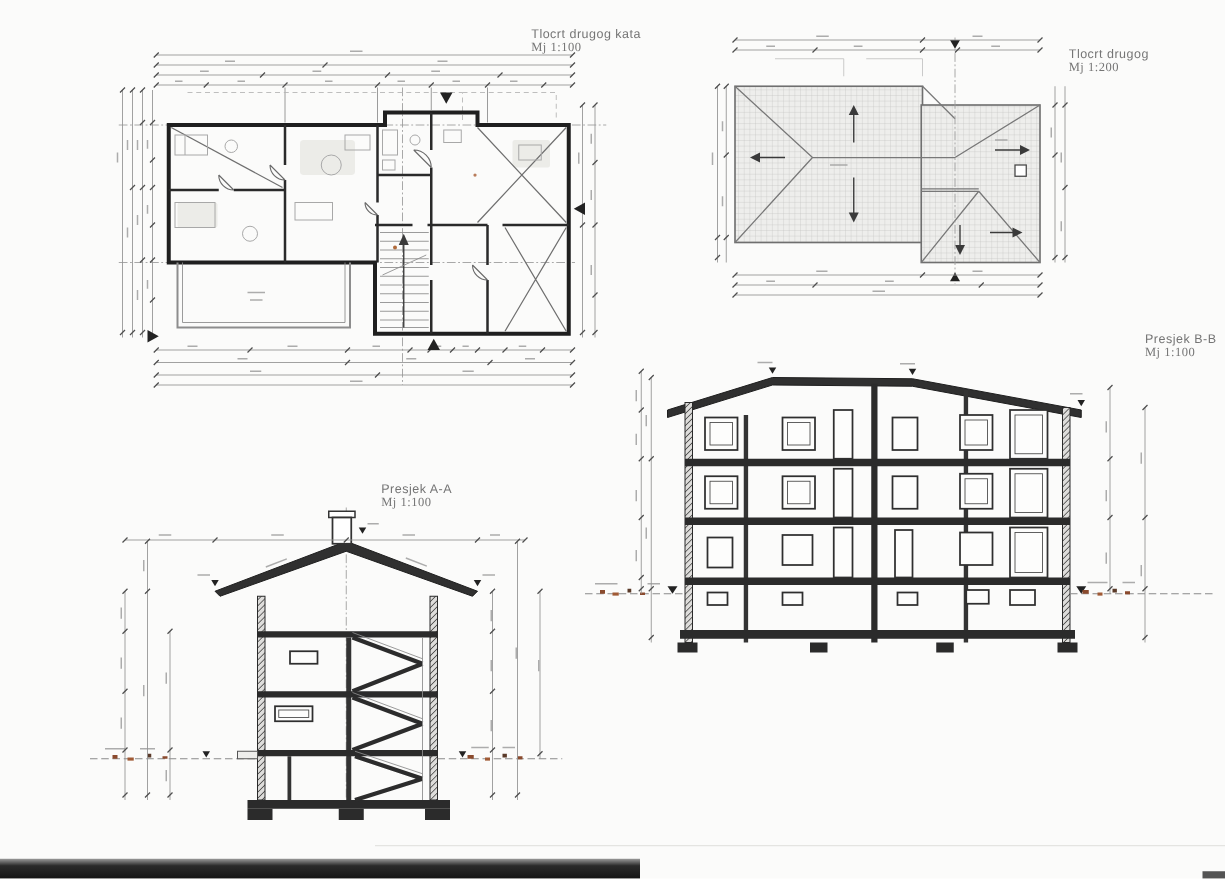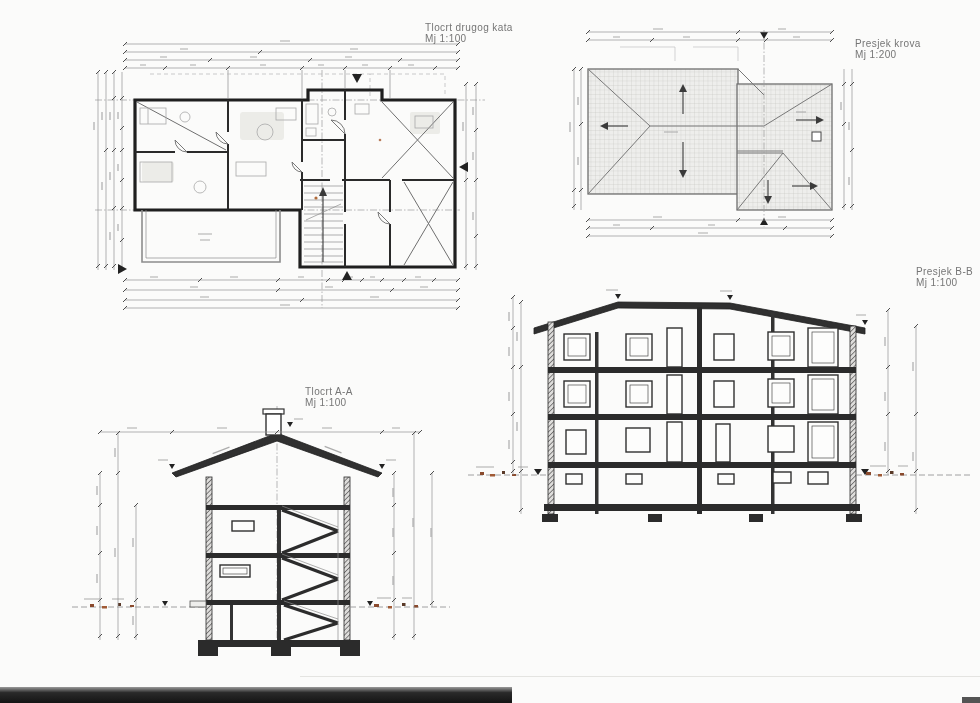--- a/index.html
+++ b/index.html
@@ -6,21 +6,21 @@
   #sheet{
     position:relative;width:980px;height:703px;overflow:hidden;
     background:#fbfbfa;
     font-family:"Liberation Sans", sans-serif;
   }
   .drawing{position:absolute;filter:blur(0.25px);}
   .dw-label{
     position:absolute;color:#757575;font-size:10px;line-height:11px;
     letter-spacing:.4px;filter:blur(0.3px);white-space:nowrap;
   }
-  .dw-label .scl{display:block;}
+  .dw-label .scl{display:block;font-family:Liberation Serif, serif;}
   #bottom-bar{
     position:absolute;left:0;top:687px;width:512px;height:16px;
     background:linear-gradient(#9a9a9a 0%, #2a2a2a 35%, #141414 100%);
   }
   #bottom-bar-speck{
     position:absolute;left:962px;top:697px;width:18px;height:6px;background:#2a2a2a;opacity:.8;
   }
   #page-edge-line{
     position:absolute;left:300px;top:676px;width:680px;height:1px;background:#e4e4e1;
   }
@@ -217,21 +217,21 @@
         <path class="dim" d="M20 10H264M20 18H264M20 198H264M20 206H264M20 214H264"></path>
         <path class="tick" d="M18 12l4 -4M168 12l4 -4M262 12l4 -4M18 20l4 -4M82 20l4 -4M168 20l4 -4M196 20l4 -4M262 20l4 -4M18 200l4 -4M168 200l4 -4M262 200l4 -4M18 208l4 -4M82 208l4 -4M215 208l4 -4M262 208l4 -4M18 216l4 -4M262 216l4 -4"></path>
         <path class="txt" d="M85 7h10M210 7h8M45 15h7M115 15h7M225 15h7M85 195h9M210 195h8M45 203h7M140 203h7M130 211h10"></path>
         <path class="dim" d="M6 47V188M13 47V188M276 47V188M284 47V188"></path>
         <path class="tick" d="M4 49l4 -4M4 170l4 -4M4 186l4 -4M11 49l4 -4M11 104l4 -4M11 170l4 -4M274 64l4 -4M274 104l4 -4M274 186l4 -4M282 64l4 -4M282 130l4 -4M282 186l4 -4"></path>
         <path class="txt" d="M2 100v10M10 75v8M10 135v8M273 80v8M281 100v8M281 155v8"></path>
       </g>
     </svg>
   </div>
   <div class="dw-label" style="left:855px;top:38px">
-    <span>Presjek krova</span>
+    <span>Tlocrt drugog</span>
     <span class="scl">Mj 1:200</span>
   </div>
 
   <div class="drawing" style="left:468px;top:252px">
     <svg width="505" height="292" viewBox="0 0 505 292">
 
       <path class="roofband" d="M66 76L150 50L262 51L397 76L397 82L262 57L150 56L66 82Z"></path>
 
       <g>
         <rect class="wallfill" x="80" y="70" width="6" height="192"></rect>
@@ -405,20 +405,20 @@
         <path class="dim" d="M28 95V262M46 55V262M64 127V262"></path>
         <path class="tick" d="M26 97l4 -4M26 129l4 -4M26 177l4 -4M26 224l4 -4M26 260l4 -4M44 57l4 -4M44 97l4 -4M44 260l4 -4M62 129l4 -4M62 224l4 -4M62 260l4 -4"></path>
         <path class="txt" d="M25 108v9M25 148v9M25 196v9M43 70v9M43 170v9M61 160v9M61 238v9"></path>
         <path class="dim" d="M322 95V262M342 55V262M360 95V229"></path>
         <path class="tick" d="M320 97l4 -4M320 129l4 -4M320 177l4 -4M320 224l4 -4M320 260l4 -4M340 57l4 -4M340 260l4 -4M358 97l4 -4M358 227l4 -4"></path>
         <path class="txt" d="M321 110v9M321 150v9M321 198v9M341 140v9M359 150v9"></path>
       </g>
     </svg>
   </div>
   <div class="dw-label" style="left:305px;top:386px">
-    <span>Tlocrt  A-A</span>
+    <span>Presjek  A-A</span>
     <span class="scl">Mj 1:100</span>
   </div>
 
   <div id="page-edge-line"></div>
   <div id="bottom-bar"></div>
   <div id="bottom-bar-speck"></div>
 </div>
 
 </body></html>

